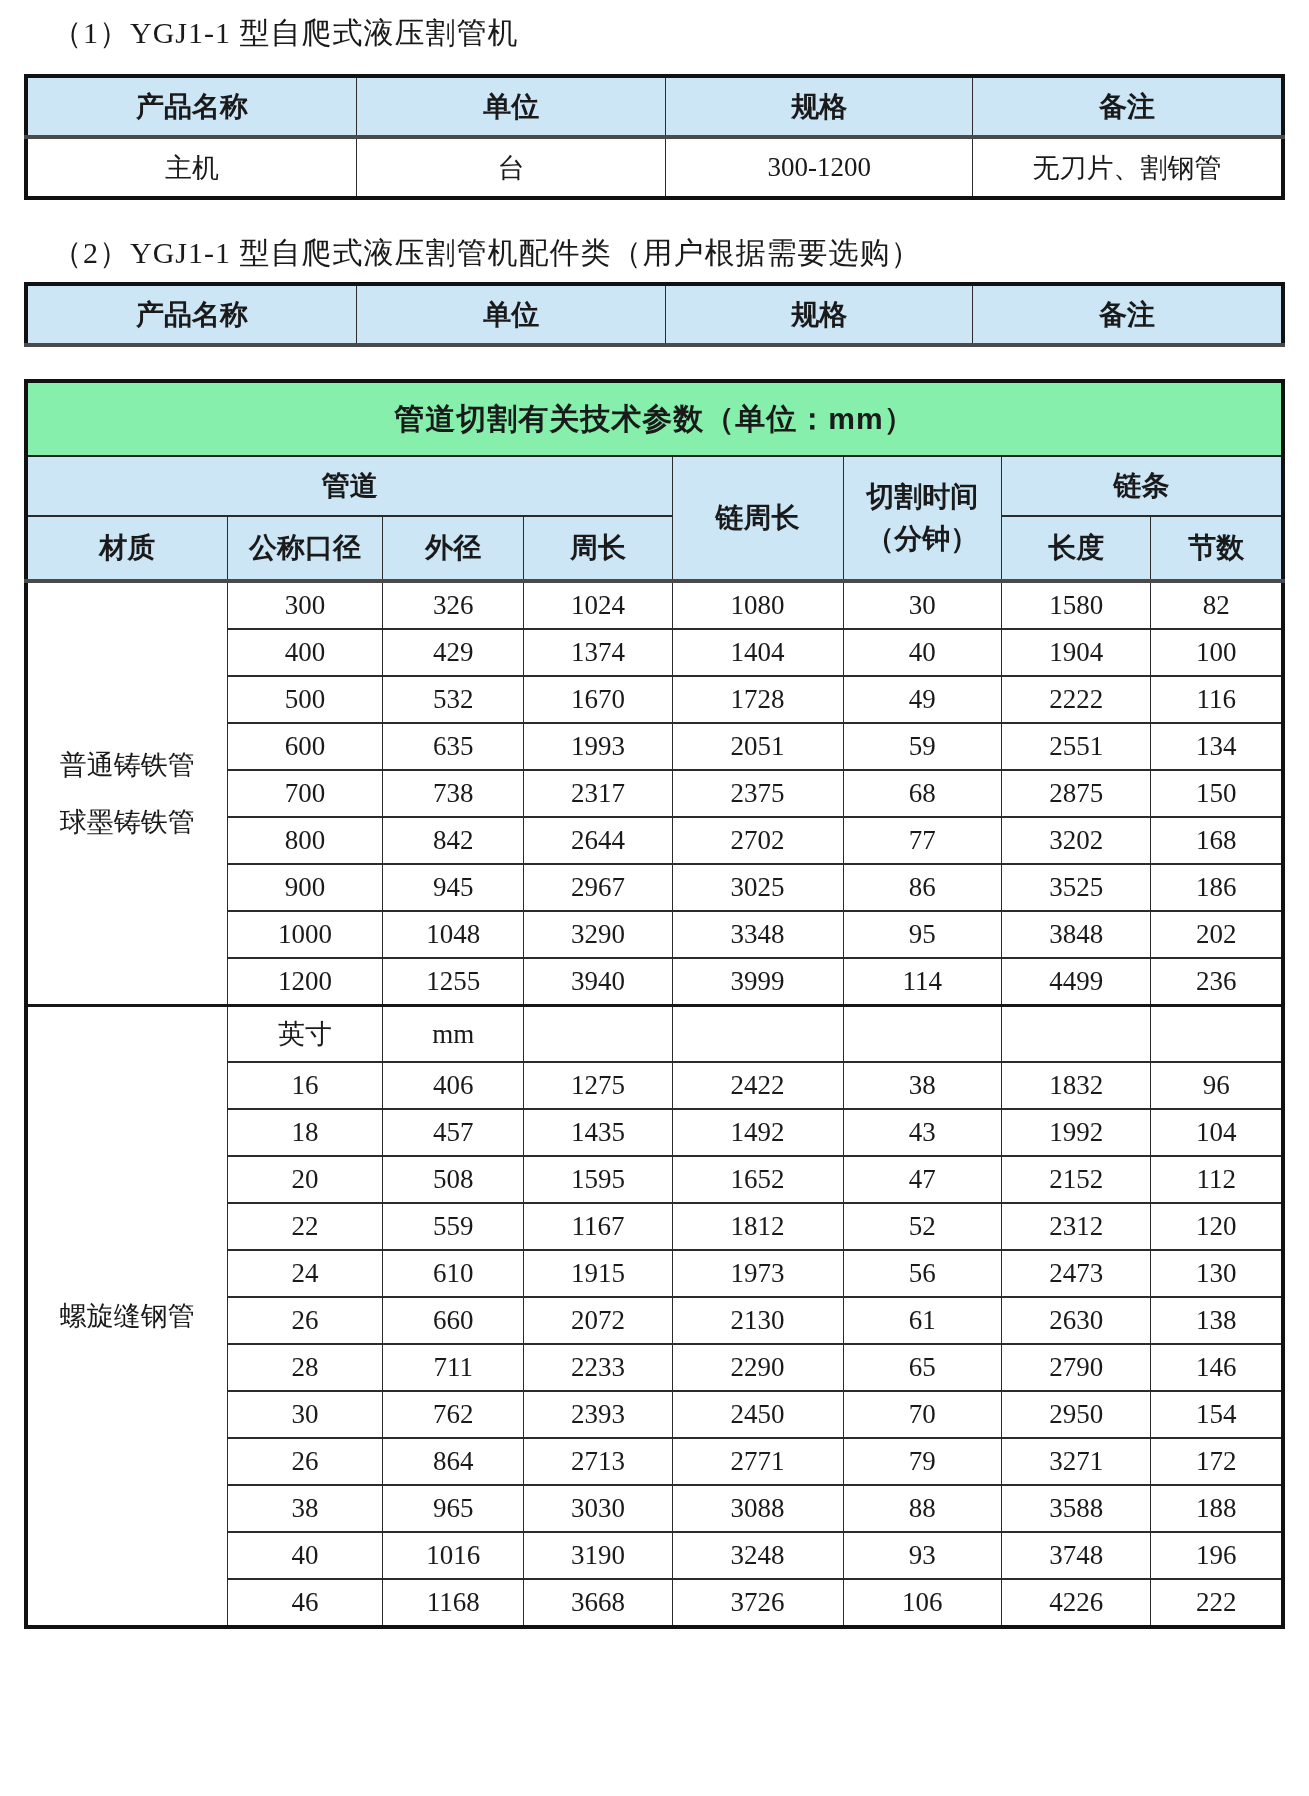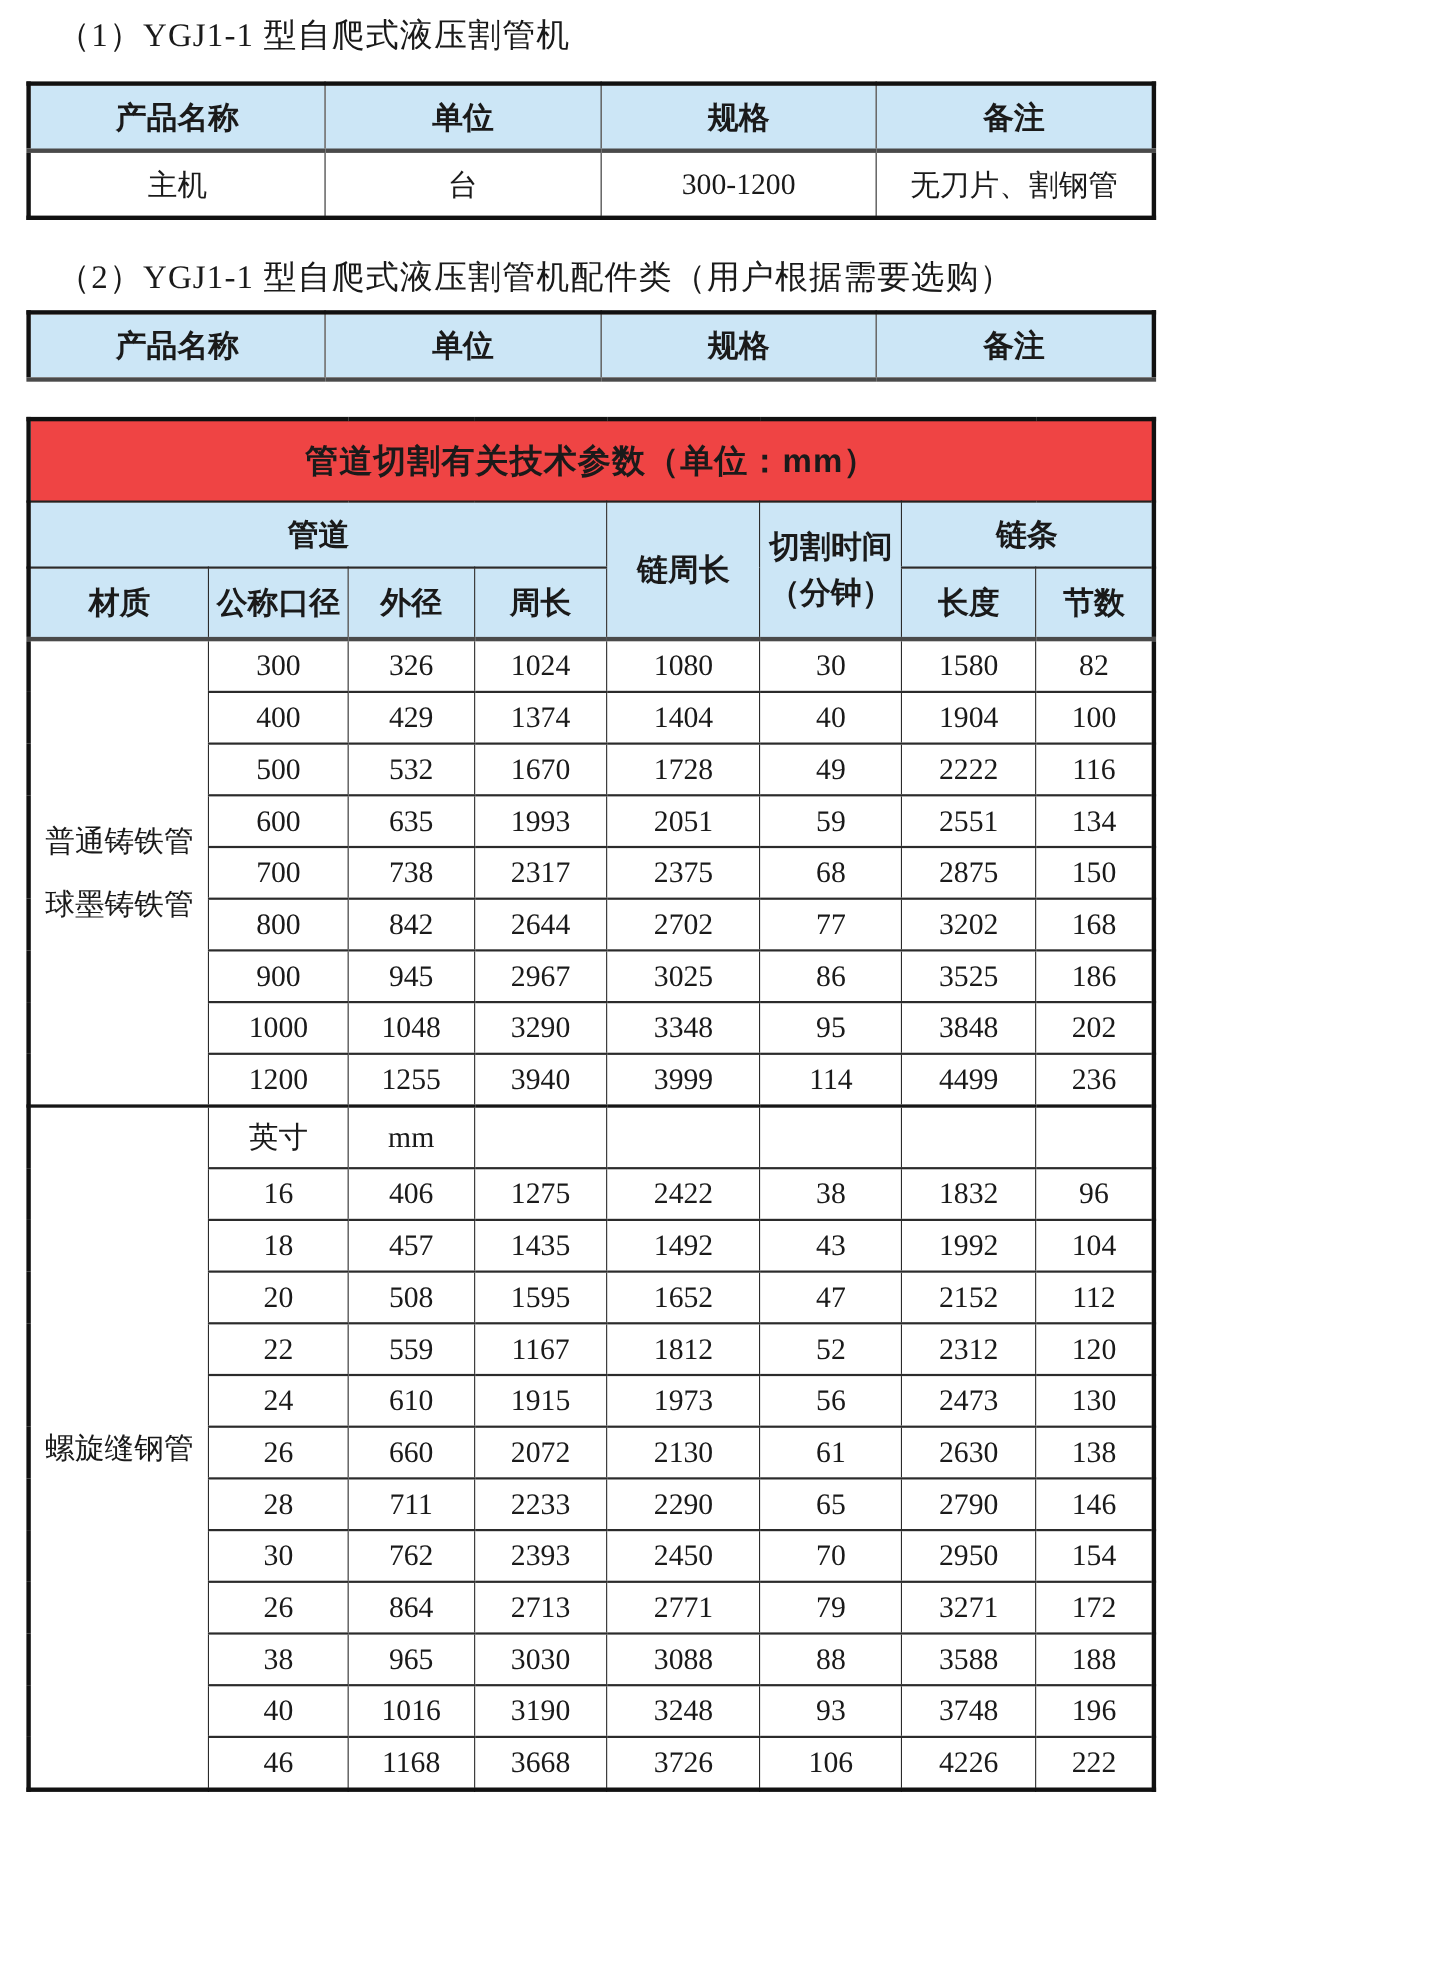--- a/index.html
+++ b/index.html
@@ -19,21 +19,21 @@
     font-weight: normal;
     line-height: 38px;
     margin: 0;
     padding-left: 52px;
     letter-spacing: 1px;
   }
   #heading-1 { margin-top: 14px; }
   #heading-2 { margin-top: 34px; }
 
   table {
-    width: 1027px;
+    width: 1261px;
     margin-left: 24px;
     border-collapse: collapse;
     table-layout: fixed;
   }
   table.small { margin-top: 22px; }
   #product-table-2 { margin-top: 10px; }
   table.tech { margin-top: 32px; }
 
   table.small, table.tech {
     border: 4px solid #111111;
@@ -57,21 +57,21 @@
     font-size: 27px;
     background: #ffffff;
   }
 
   
   .small th { height: 57px; border-bottom: 4px solid #4a4a4a; }
   .small td { height: 57px; }
 
   
   .tech .title-cell {
-    background: #ef4444;
+    background: #86efac;
     height: 72px;
     font-size: 30px;
     border-bottom: 2px solid #222222;
     letter-spacing: 1px;
   }
   .tech thead tr.r1 th { height: 58px; }
   .tech thead tr.r2 th { height: 62px; }
   .tech thead tr.r2 th,
   .tech thead tr.r1 th[rowspan="2"] {
     border-bottom: 4px solid #4a4a4a;

